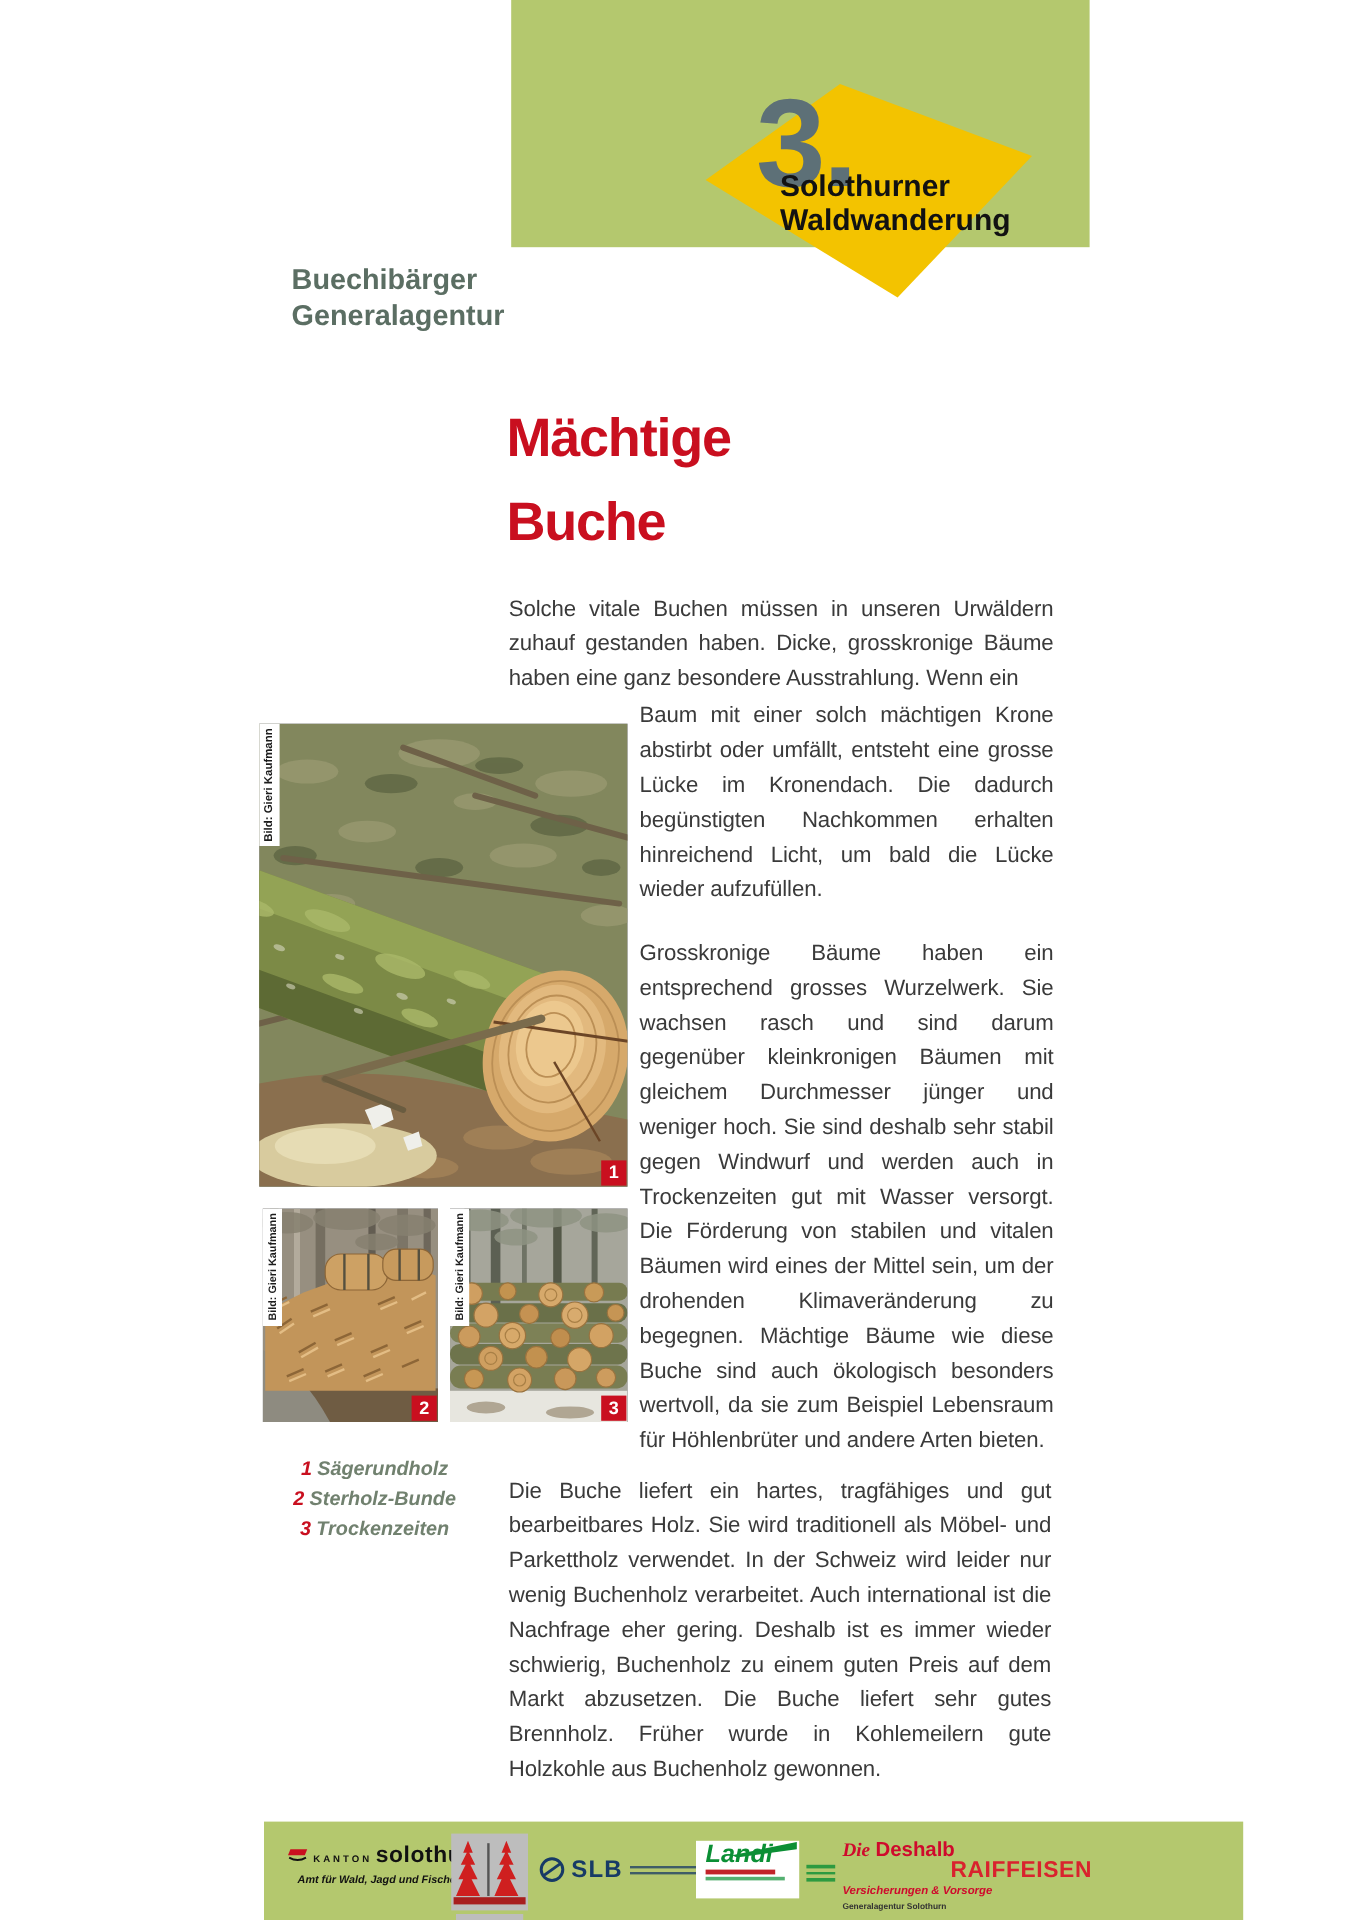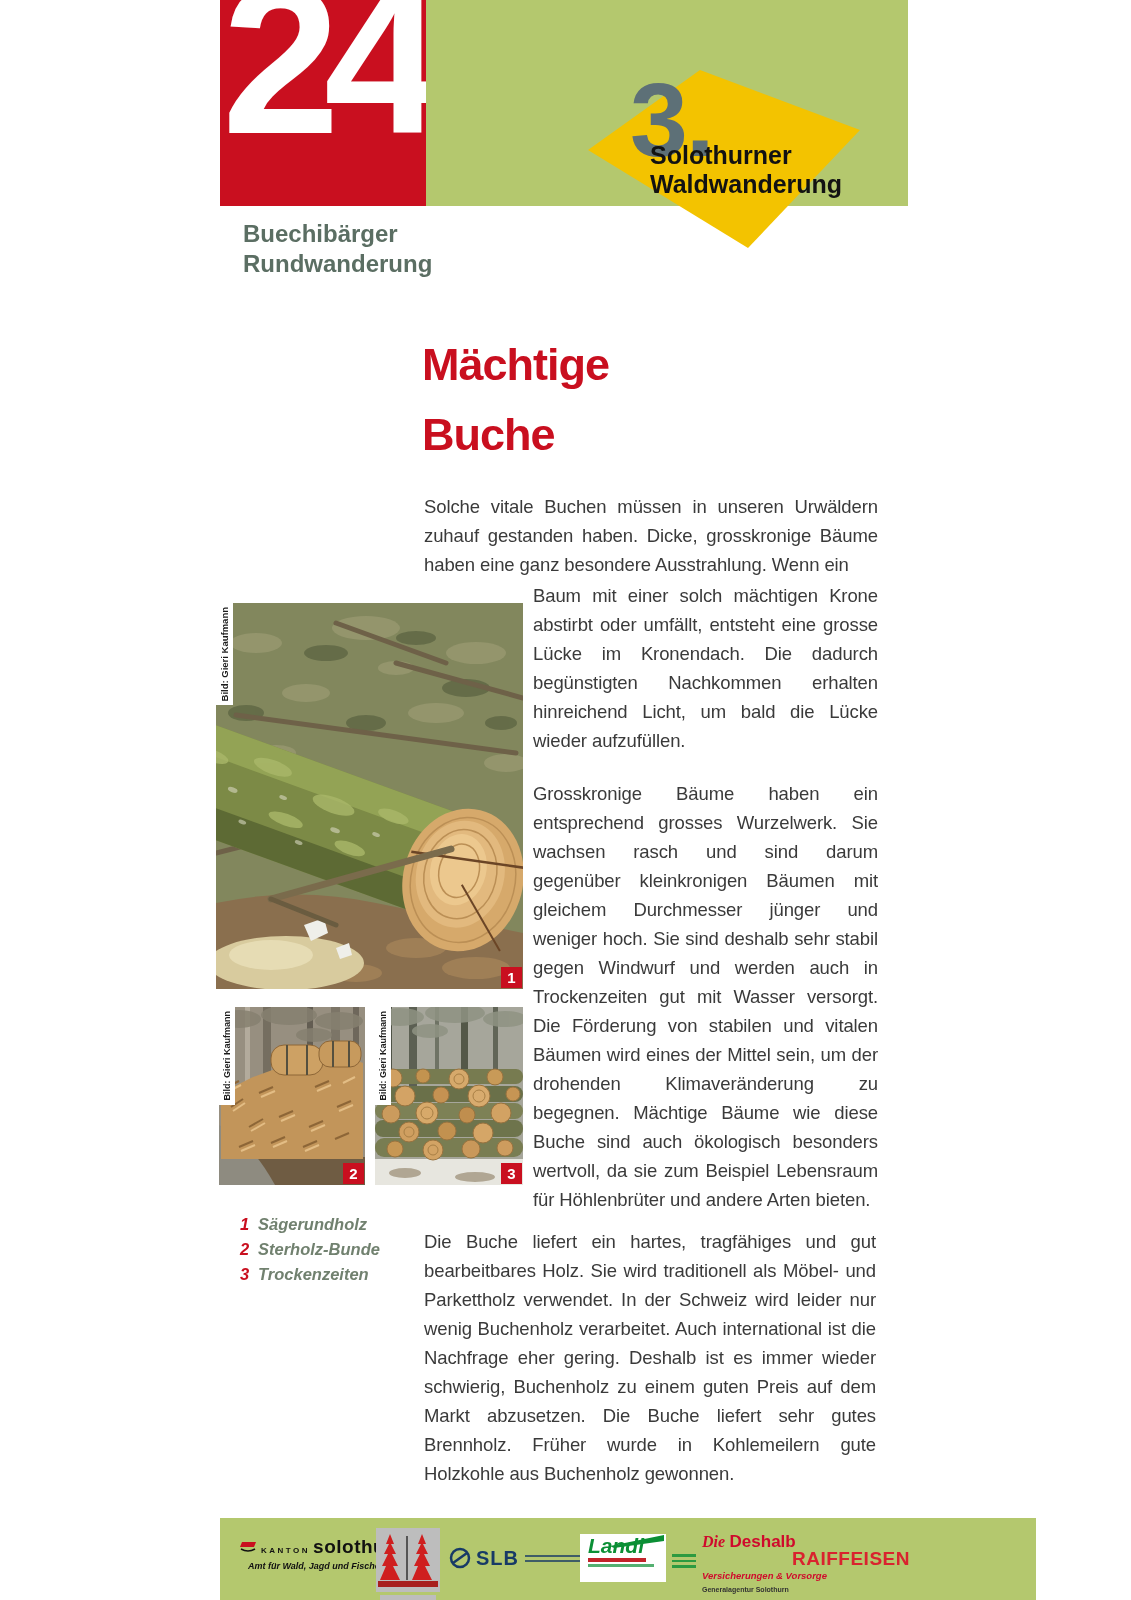--- a/index.html
+++ b/index.html
@@ -32,21 +32,21 @@
   
   .main-title{left:422px;top:330px;font-size:45px;line-height:70px;font-weight:bold;color:var(--red);
               letter-spacing:-1px;}
   .body-text{font-size:18.5px;line-height:29px;color:var(--body);text-align:justify;letter-spacing:-0.1px;}
   .p1a{left:424px;top:492px;width:454px;}
   .p1b{left:533px;top:581px;width:345px;}
   .p2{left:533px;top:779px;width:345px;}
   .p3{left:424px;top:1227px;width:452px;}
 
   
-  .captions{left:240px;top:1212px;font-size:16.5px;line-height:25px;font-weight:bold;font-style:italic;}
+  .captions{left:240px;top:1212px;font-size:16.5px;line-height:25px;font-weight:bold;font-style:italic;text-align:center;}
   .cap-num{color:var(--red);display:inline-block;width:18px;}
   .cap-label{color:var(--captiongreen);}
 
   
   .photo{position:absolute;overflow:hidden;background:#888;}
   .photo svg{display:block;}
   .photo1{left:216px;top:603px;width:307px;height:386px;}
   .photo2{left:219px;top:1007px;width:146px;height:178px;}
   .photo3{left:375px;top:1007px;width:148px;height:178px;}
   .credit{position:absolute;left:0;top:0;width:17px;height:102px;background:#fff;
@@ -82,37 +82,34 @@
   .mob-name{font-size:17px;font-weight:bold;}
   .mob-tag{font-size:9.5px;font-style:italic;font-weight:bold;margin-top:18px;}
   .mob-agency{font-size:7px;font-weight:bold;color:#333;margin-top:5px;}
   .raiffeisen{left:572px;top:30px;font-size:19px;font-weight:bold;color:#d9232e;letter-spacing:0.5px;}
 </style>
 </head>
 <body>
 
 <div class="page">
 
-  <div class="abs red-square">
-    <div class="num24">24</div>
-  </div>
   <div class="abs green-band"></div>
 
   <svg class="abs diamond-svg" viewBox="0 0 350 230">
     <polygon points="28,110 140,30 300,90 188,208" fill="#f3c300"></polygon>
   </svg>
   <div class="abs series-number">3.</div>
   <div class="abs series-name">
     <div>Solothurner</div>
     <div>Waldwanderung</div>
   </div>
 
   <div class="abs trail-name">
     <div>Buechibärger</div>
-    <div>Rundwanderung</div>
+    <div>Generalagentur</div>
   </div>
 
   <div class="abs main-title">
     <div>Mächtige</div>
     <div>Buche</div>
   </div>
 
   <div class="abs body-text p1b">Baum mit einer solch mächtigen Krone abstirbt oder umfällt, entsteht eine grosse Lücke im Kronendach. Die dadurch begünstigten Nachkommen erhalten hinreichend Licht, um bald die Lücke wieder aufzufüllen.</div>
   <div class="abs body-text p1a">Solche vitale Buchen müssen in unseren Urwäldern zuhauf gestanden haben. Dicke, grosskronige Bäume haben eine ganz besondere Ausstrahlung. Wenn ein</div>
   <div class="abs body-text p2">Grosskronige Bäume haben ein entsprechend grosses Wurzelwerk. Sie wachsen rasch und sind darum gegenüber kleinkronigen Bäumen mit gleichem Durchmesser jünger und weniger hoch. Sie sind deshalb sehr stabil gegen Windwurf und werden auch in Trockenzeiten gut mit Wasser versorgt. Die Förderung von stabilen und vitalen Bäumen wird eines der Mittel sein, um der drohenden Klimaveränderung zu begegnen. Mächtige Bäume wie diese Buche sind auch ökologisch besonders wertvoll, da sie zum Beispiel Lebensraum für Höhlenbrüter und andere Arten bieten.</div>

